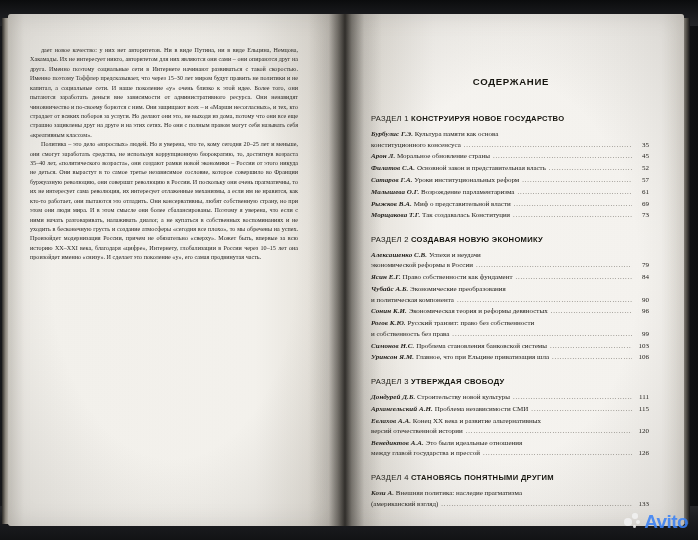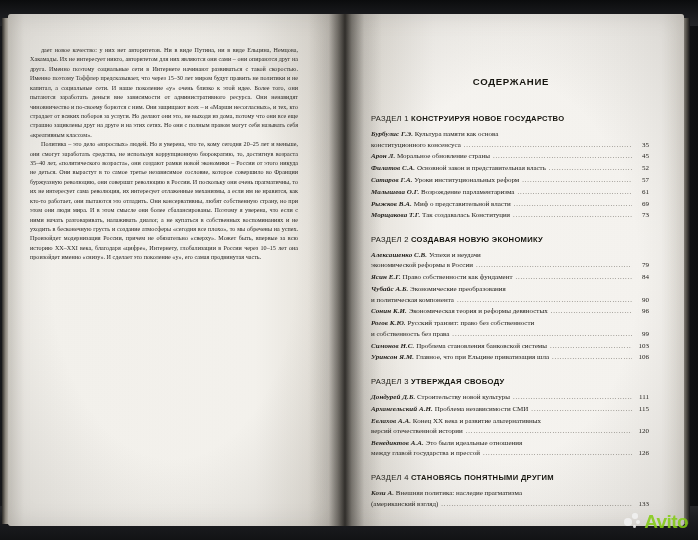--- a/index.html
+++ b/index.html
@@ -253,21 +253,21 @@
     background: #f2f2f2;
   }
   #watermark .wm-mark i.a { width: 8px;   height: 8px;   left: 0px;  top: 5px; }
   #watermark .wm-mark i.b { width: 5.5px; height: 5.5px; left: 8px;  top: 0px; }
   #watermark .wm-mark i.c { width: 4px;   height: 4px;   left: 12px; top: 7px; }
   #watermark .wm-mark i.d { width: 3px;   height: 3px;   left: 8.5px;top: 12px; }
   #watermark .wm-text {
     font-family: "Liberation Sans", sans-serif;
     font-weight: bold;
     font-size: 19px;
-    color: #84cc16;
+    color: #3b82f6;
     letter-spacing: -0.6px;
     line-height: 17px;
   }
 </style>
 </head>
 <body>
 
 <div id="scene">
 
   <div class="backdrop"></div>

